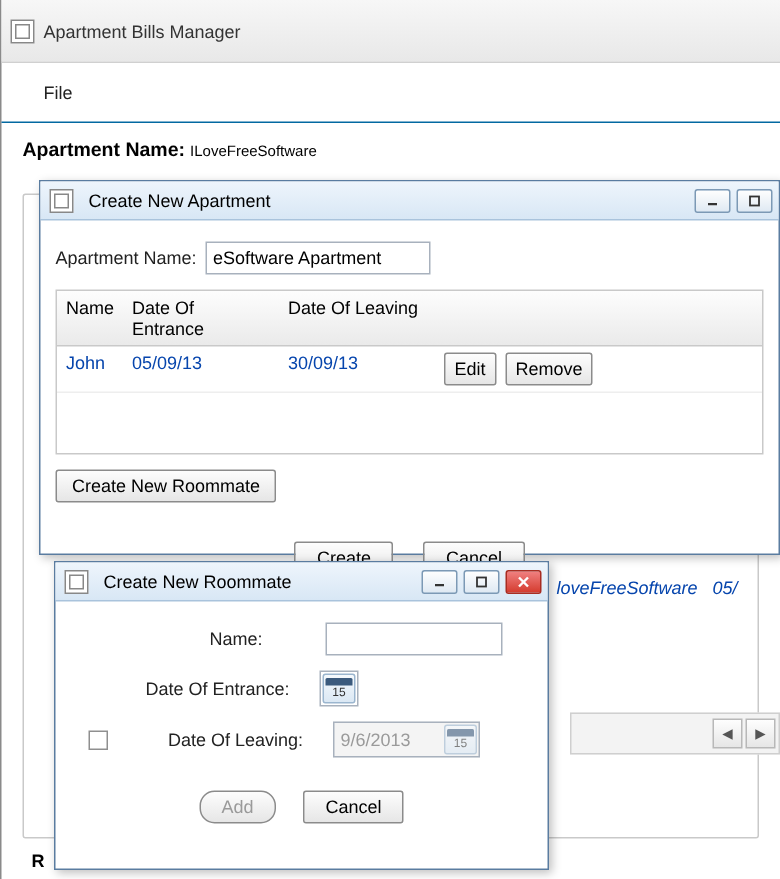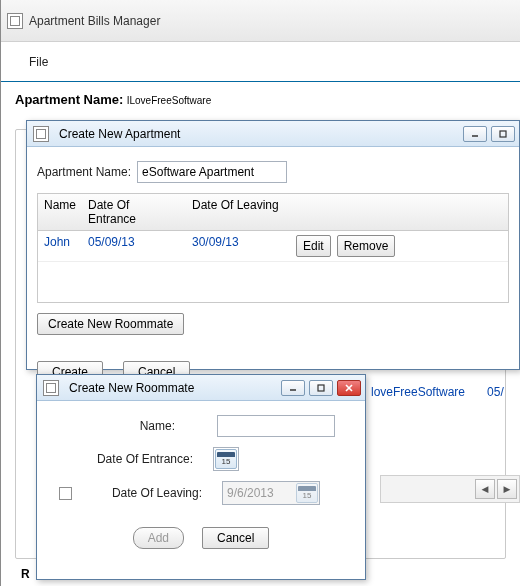--- a/index.html
+++ b/index.html
@@ -10,21 +10,21 @@
   .win-icon::after { content:""; position:absolute; left:2px; top:2px; width:8px; height:8px; border:1px solid #888; }
   .titlebar span { color: #333; }
   .menubar { height: 40px; display: flex; align-items: center; padding: 0 22px; border-bottom: 1px solid #0369a1; }
   .menubar span { color: #222; padding: 2px 6px; }
   .content { padding: 10px 14px; }
   .apt-line { margin-bottom: 22px; }
   .apt-line b { font-weight: 700; font-size: 13px; }
   .apt-line span.val { font-size: 10px; }
   .fieldset { border: 1px solid #c9c9c9; border-radius: 2px; padding: 12px; position: relative; margin-bottom: 18px; }
   .fieldset .legend { position: absolute; top: -9px; left: 10px; background: #fff; padding: 0 4px; font-weight: 700; font-size: 12px; }
-  .lower-hint { position: absolute; left: 370px; top: 385px; display: flex; align-items: center; color: #0645ad; gap: 22px; }
+  .lower-hint { position: absolute; left: 370px; top: 385px; display: flex; align-items: center; color: #0645ad; gap: 10px; font-style: italic; }
   .lower-hint .name { color: #0645ad; }
   .lower-scroll { position: absolute; right: 0px; top: 475px; width: 140px; height: 28px; border: 1px solid #cfcfcf; background: #f3f3f3; display: flex; align-items: center; justify-content: flex-end; padding-right: 2px; gap: 2px; }
   .scroll-btn { width: 20px; height: 20px; border: 1px solid #b8b8b8; background: linear-gradient(#fefefe,#e6e6e6); display:flex; align-items:center; justify-content:center; }
   .r-label { position: absolute; left: 20px; top: 567px; font-weight: bold; font-size: 12px; }
 
   
   .dialog { position: absolute; background: #fff; border: 1px solid #5a7ca0; box-shadow: 2px 2px 6px rgba(0,0,0,0.25); }
   .dialog .dlg-title { height: 26px; background: linear-gradient(#eef5fc,#d8e7f5); border-bottom: 1px solid #a9c3dc; display: flex; align-items: center; padding: 0 4px; }
   .dlg-controls { margin-left: auto; display: flex; gap: 4px; }
   .ctrl-btn { width: 24px; height: 16px; border: 1px solid #7c99b5; border-radius: 2px; background: linear-gradient(#fefefe,#dfe9f3); display:flex; align-items:center; justify-content:center; }
@@ -127,21 +127,21 @@
           <button class="btn" style="padding:0 6px;">Edit</button>
           <button class="btn" style="padding:0 6px;">Remove</button>
         </div>
       </div>
     </div>
 
     <div style="margin-top:10px;">
       <button class="btn">Create New Roommate</button>
     </div>
 
-    <div style="margin-top:26px; display:flex; gap:20px;">
+    <div style="margin-top:26px; display:flex; justify-content:center; gap:20px;">
       <button class="btn" style="padding:0 14px;">Create</button>
       <button class="btn" style="padding:0 14px;">Cancel</button>
     </div>
   </div>
 </div>
 
 <div class="dialog" style="left:36px; top:374px; width:330px; height:206px;">
   <div class="dlg-title">
     <div class="win-icon" style="margin-left:2px;"></div>
     <span style="margin-left:4px;">Create New Roommate</span>

